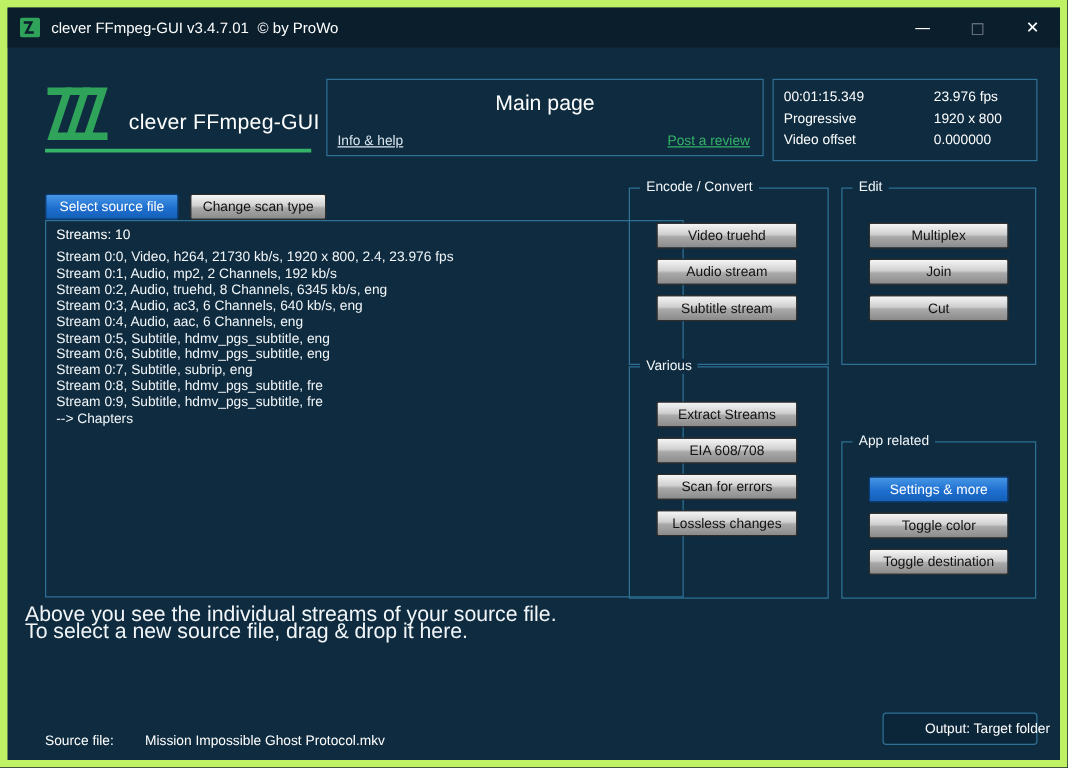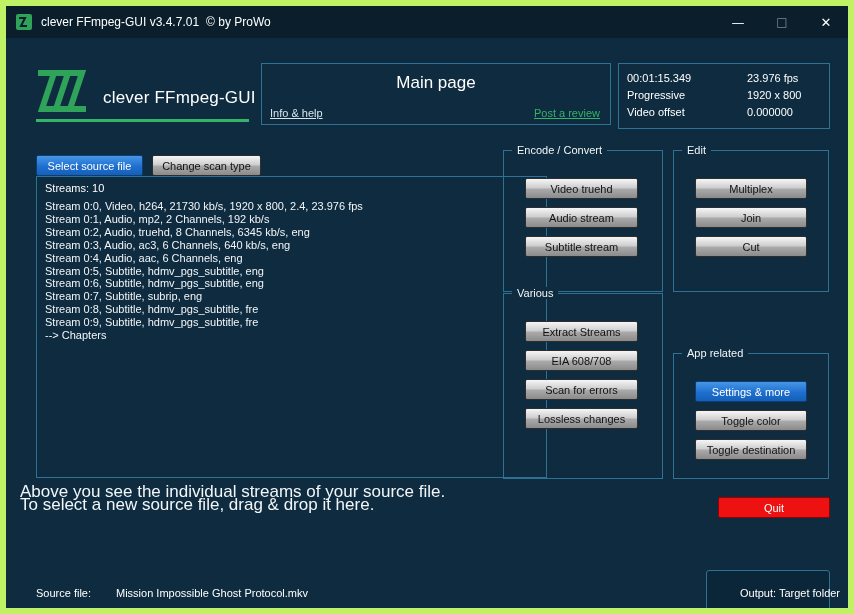--- a/index.html
+++ b/index.html
@@ -171,19 +171,18 @@
     <button class="btn gbtn" style="left:21px;top:114px;width:113px;height:21px;">Lossless changes</button>
   </div>
 
   <div class="groupbox" style="left:667px;top:347px;width:156px;height:126px;">
     <span class="legend">App related</span>
     <button class="btn bbtn" style="left:21px;top:27px;width:112px;height:21px;">Settings &amp; more</button>
     <button class="btn gbtn" style="left:21px;top:56px;width:112px;height:21px;">Toggle color</button>
     <button class="btn gbtn" style="left:21px;top:85px;width:112px;height:21px;">Toggle destination</button>
   </div>
 
-  <button class="btn rbtn" style="left:712px;top:491px;width:112px;height:21px;">Quit</button>
-  <button class="btn obtn" style="left:700px;top:564px;width:124px;height:45px;padding-left:44px;">Output: Target folder</button>
+  <button class="btn obtn" style="left:700px;top:564px;width:124px;height:26px;padding-left:44px;">Output: Target folder</button>
 
   <div class="source-label">Source file:</div>
   <div class="source-value">Mission Impossible Ghost Protocol.mkv</div>
 
 </div>
 
 </body></html>

